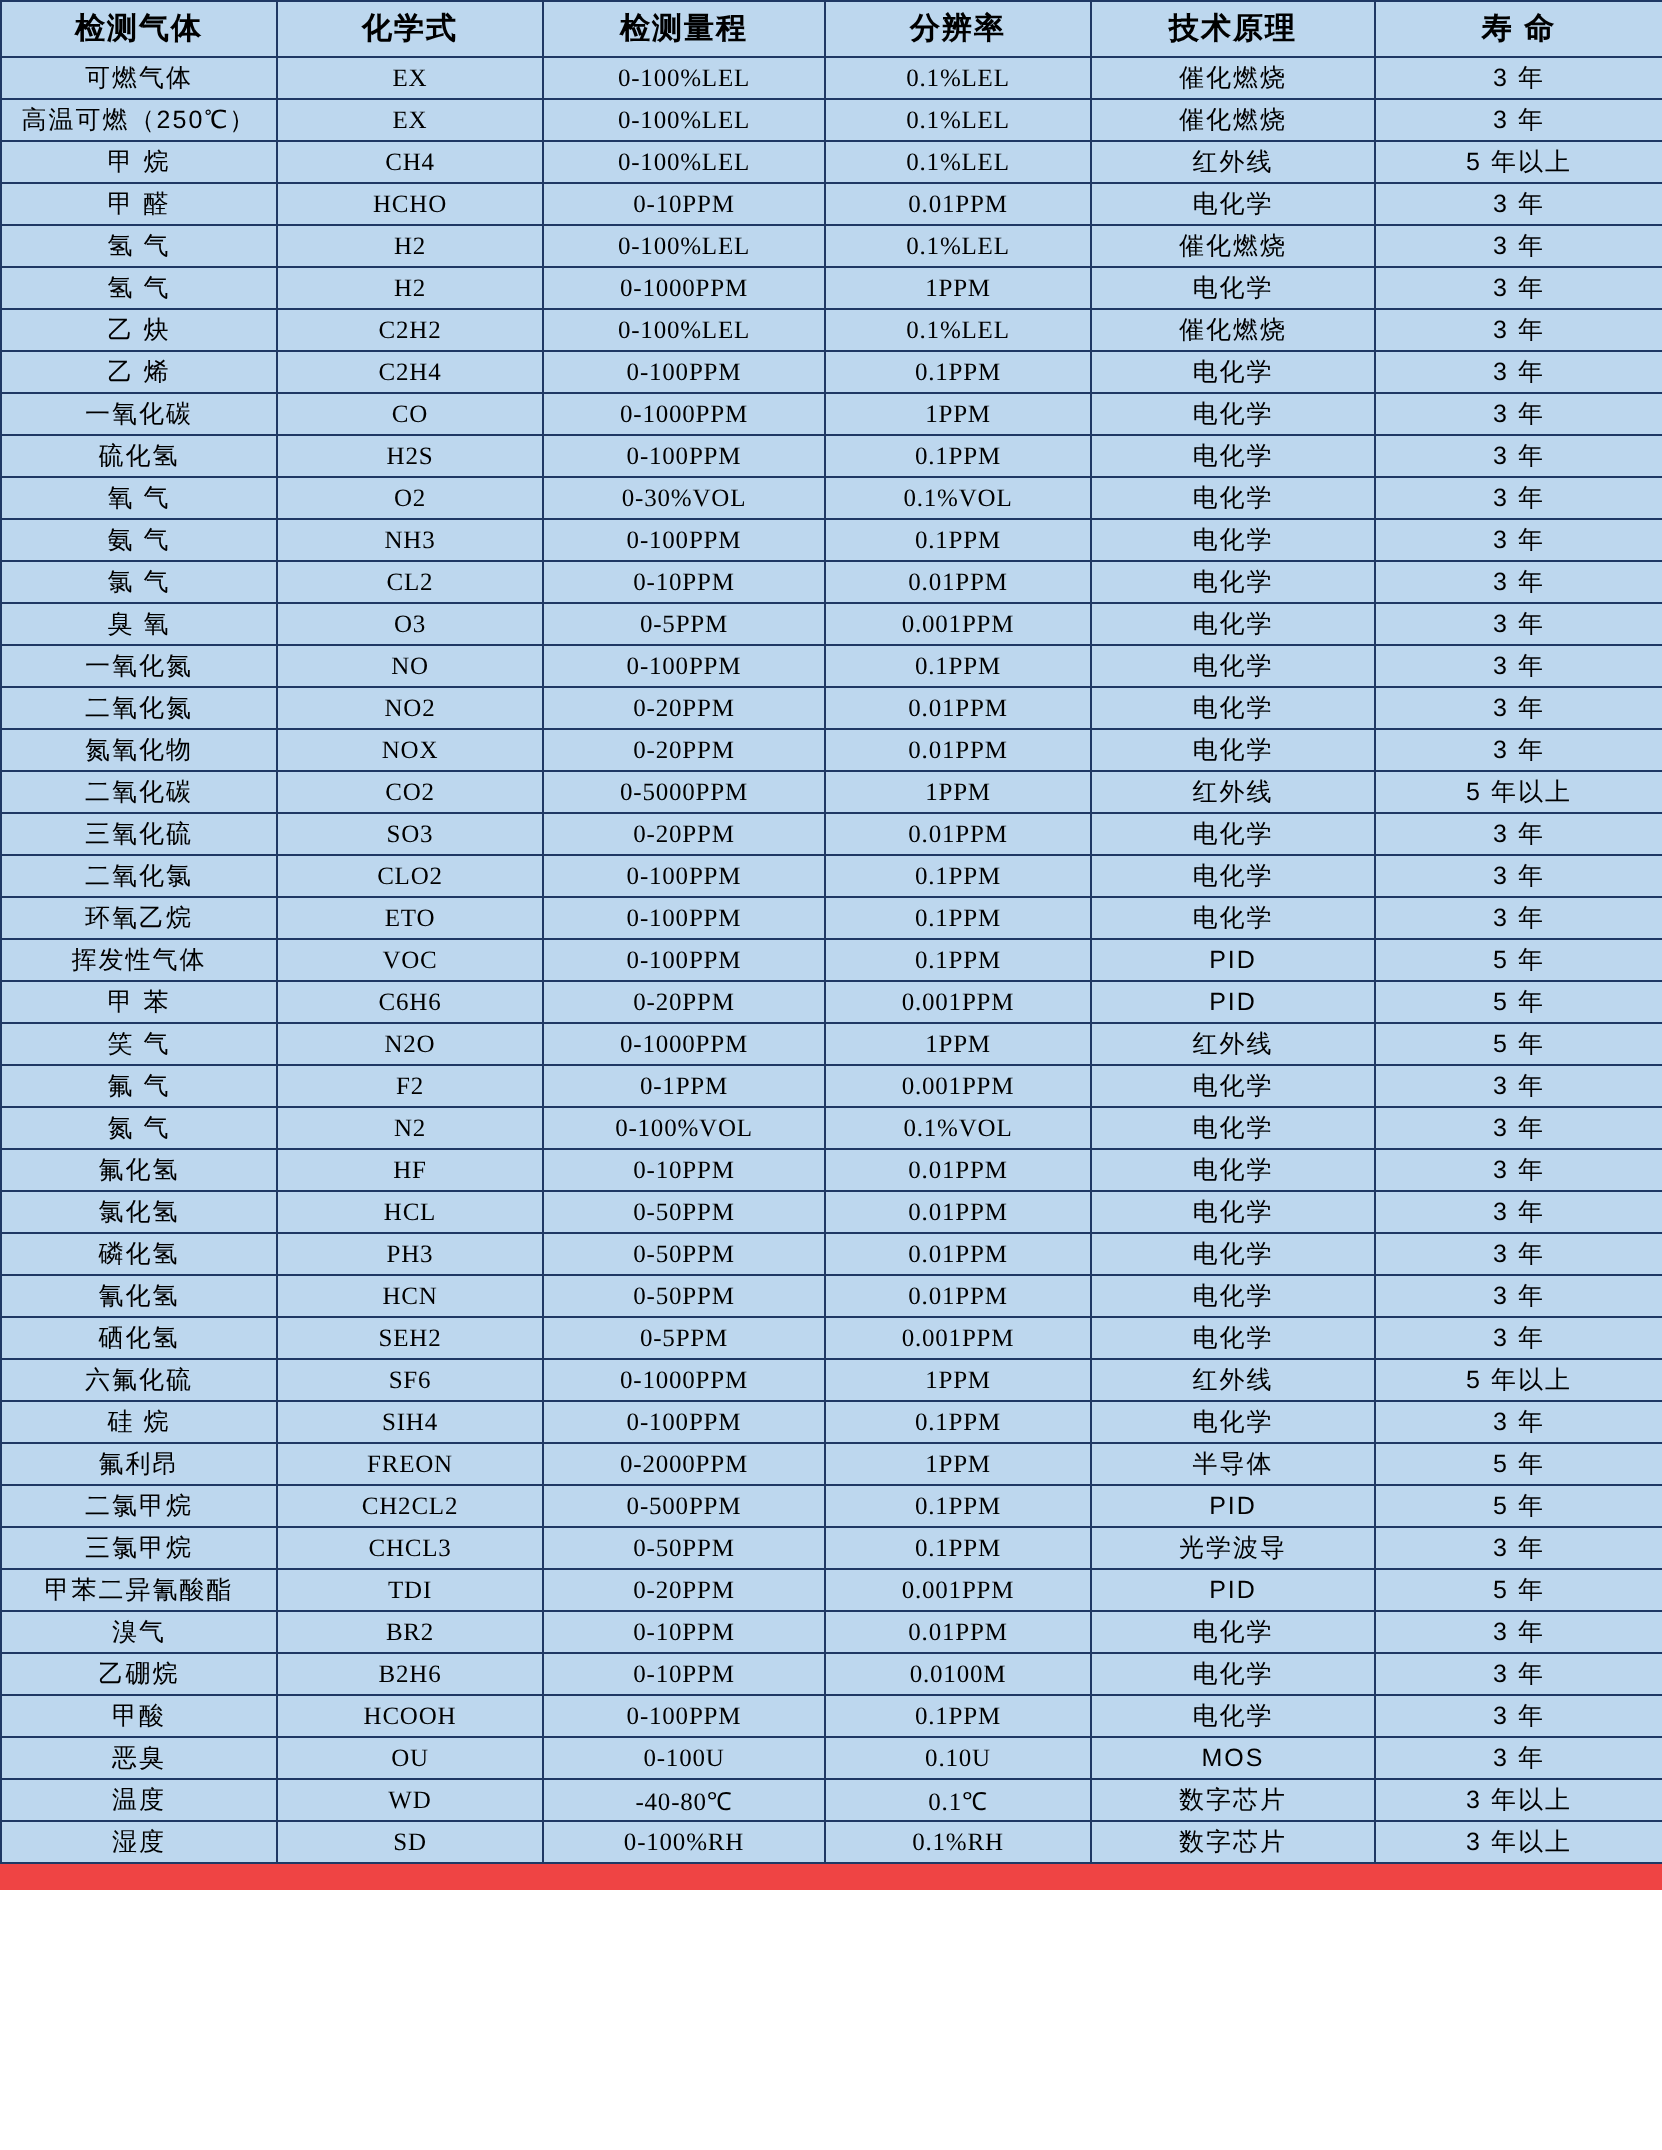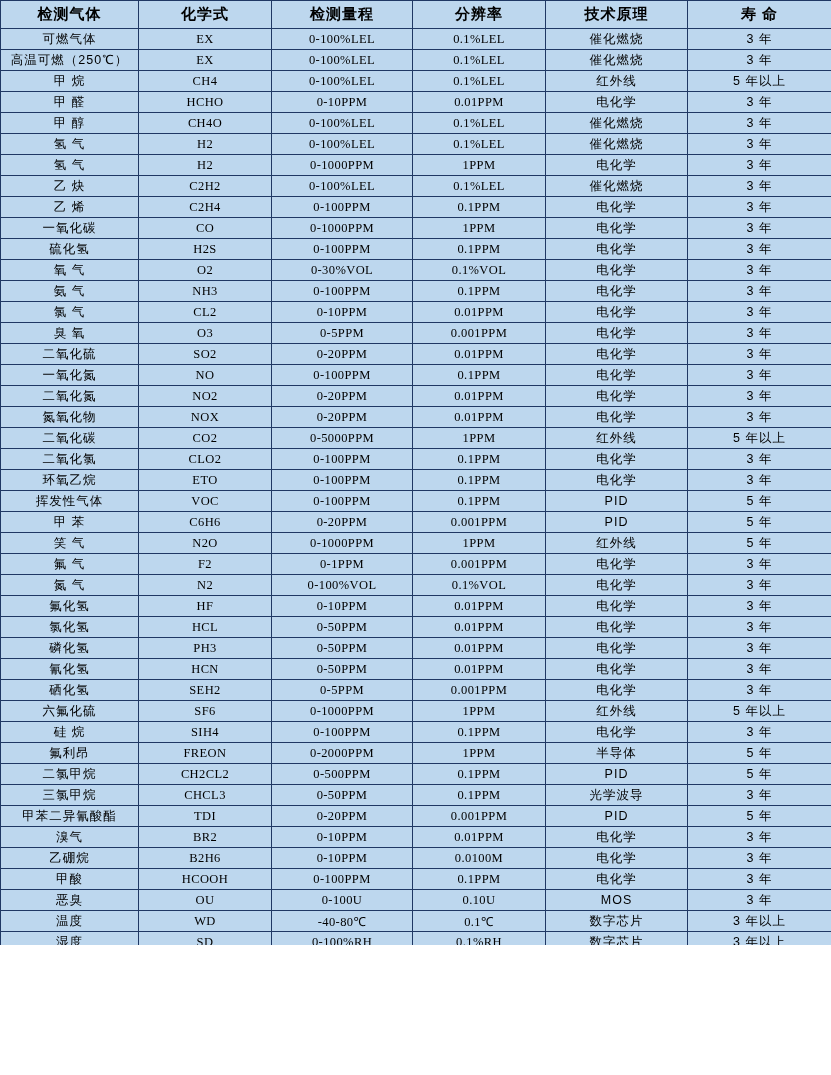--- a/index.html
+++ b/index.html
@@ -113,28 +113,20 @@
         </tr>
         <tr>
           <td class="cn">甲 醛</td>
           <td class="mono">HCHO</td>
           <td class="mono">0-10PPM</td>
           <td class="mono">0.01PPM</td>
           <td class="cn">电化学</td>
           <td class="life">3 年</td>
         </tr>
         <tr>
-          <td class="cn">甲 醇</td>
-          <td class="mono">CH4O</td>
-          <td class="mono">0-100%LEL</td>
-          <td class="mono">0.1%LEL</td>
-          <td class="cn">催化燃烧</td>
-          <td class="life">3 年</td>
-        </tr>
-        <tr>
           <td class="cn">氢 气</td>
           <td class="mono">H2</td>
           <td class="mono">0-100%LEL</td>
           <td class="mono">0.1%LEL</td>
           <td class="cn">催化燃烧</td>
           <td class="life">3 年</td>
         </tr>
         <tr>
           <td class="cn">氢 气</td>
           <td class="mono">H2</td>
@@ -201,28 +193,20 @@
         </tr>
         <tr>
           <td class="cn">臭 氧</td>
           <td class="mono">O3</td>
           <td class="mono">0-5PPM</td>
           <td class="mono">0.001PPM</td>
           <td class="cn">电化学</td>
           <td class="life">3 年</td>
         </tr>
         <tr>
-          <td class="cn">二氧化硫</td>
-          <td class="mono">SO2</td>
-          <td class="mono">0-20PPM</td>
-          <td class="mono">0.01PPM</td>
-          <td class="cn">电化学</td>
-          <td class="life">3 年</td>
-        </tr>
-        <tr>
           <td class="cn">一氧化氮</td>
           <td class="mono">NO</td>
           <td class="mono">0-100PPM</td>
           <td class="mono">0.1PPM</td>
           <td class="cn">电化学</td>
           <td class="life">3 年</td>
         </tr>
         <tr>
           <td class="cn">二氧化氮</td>
           <td class="mono">NO2</td>
@@ -239,20 +223,28 @@
           <td class="cn">电化学</td>
           <td class="life">3 年</td>
         </tr>
         <tr>
           <td class="cn">二氧化碳</td>
           <td class="mono">CO2</td>
           <td class="mono">0-5000PPM</td>
           <td class="mono">1PPM</td>
           <td class="cn">红外线</td>
           <td class="life">5 年以上</td>
+        </tr>
+        <tr>
+          <td class="cn">三氧化硫</td>
+          <td class="mono">SO3</td>
+          <td class="mono">0-20PPM</td>
+          <td class="mono">0.01PPM</td>
+          <td class="cn">电化学</td>
+          <td class="life">3 年</td>
         </tr>
         <tr>
           <td class="cn">二氧化氯</td>
           <td class="mono">CLO2</td>
           <td class="mono">0-100PPM</td>
           <td class="mono">0.1PPM</td>
           <td class="cn">电化学</td>
           <td class="life">3 年</td>
         </tr>
         <tr>

